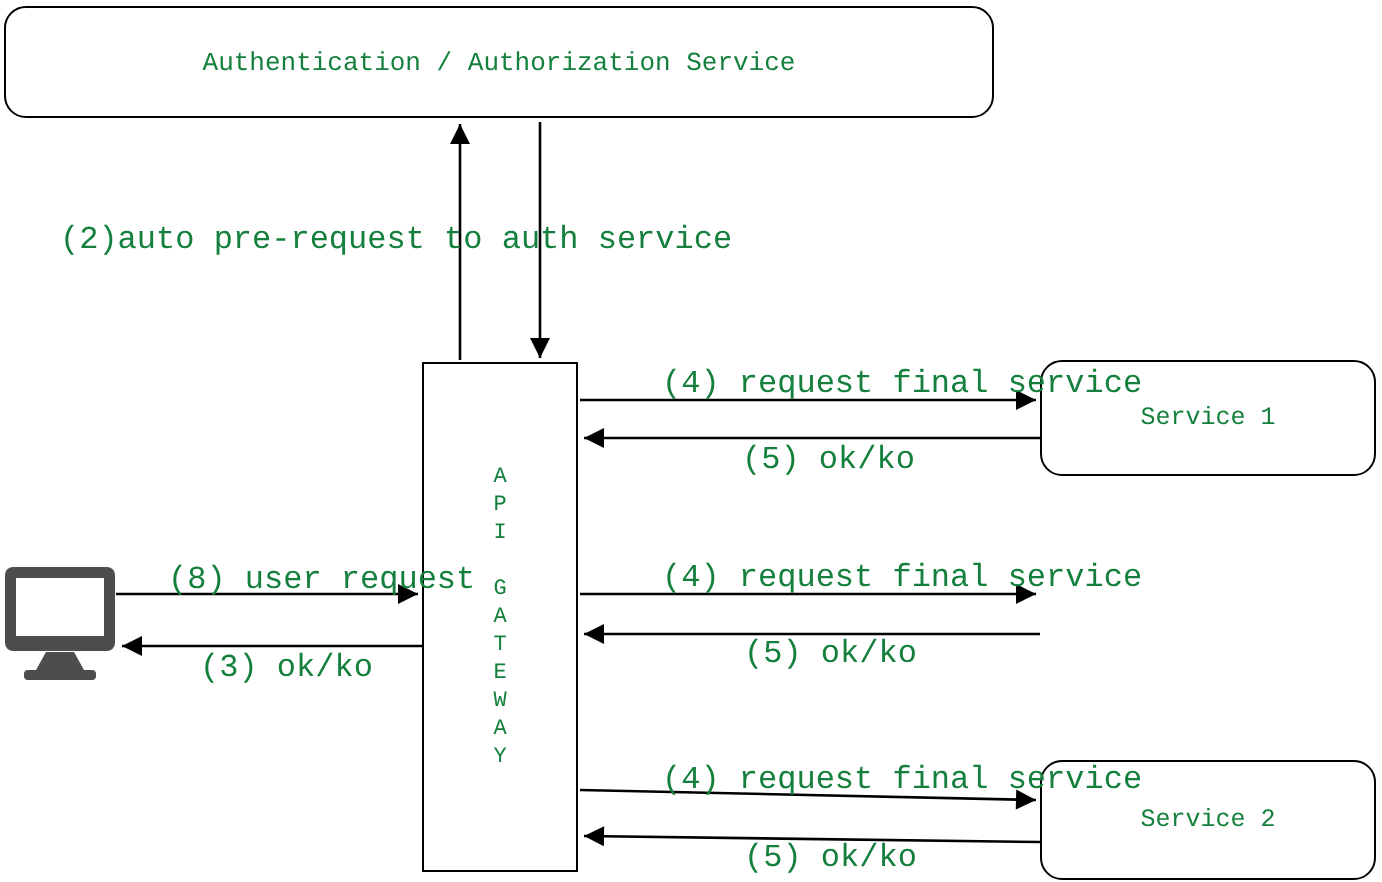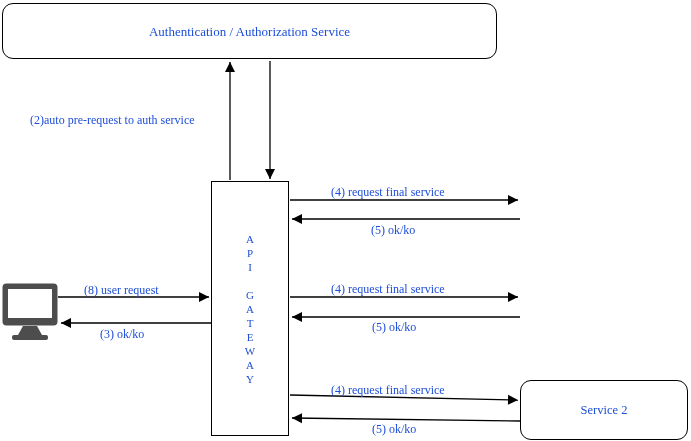--- a/index.html
+++ b/index.html
@@ -1,22 +1,22 @@
 <!DOCTYPE html>
 <html><head>
 <meta charset="utf-8">
 <style>
   html, body { margin: 0; padding: 0; background: #ffffff; }
   .canvas {
     position: relative;
     width: 691px;
     height: 441px;
     background: #ffffff;
-    font-family: Liberation Serif, serif;
-    color: #1d4ed8;
+    font-family: Liberation Mono, monospace;
+    color: #15803d;
     overflow: hidden;
   }
   .wires { position: absolute; left: 0; top: 0; width: 691px; height: 441px; }
   .node {
     position: absolute;
     box-sizing: border-box;
     background: #ffffff;
     border: 1.3px solid #000000;
     display: flex;
     align-items: center;
@@ -27,21 +27,21 @@
   }
   .rounded { border-radius: 11px; }
   .node-auth { left: 2px; top: 3px; width: 495px; height: 56px; font-size: 13px; }
   .node-gateway { left: 211px; top: 181px; width: 78px; height: 255px; }
   .gw-text { white-space: pre-line; font-size: 11px; line-height: 14px; text-align: center; }
   .node-s1 { left: 520px; top: 180px; width: 168px; height: 58px; }
   .node-s2 { left: 520px; top: 278px; width: 168px; height: 60px; }
   .node-s3 { left: 520px; top: 380px; width: 168px; height: 60px; }
   .lbl {
     position: absolute;
-    font-size: 12px;
+    font-size: 16px;
     line-height: 14px;
     white-space: pre-line;
   }
   .lbl-1 { left: 84px;  top: 283px; }
   .lbl-2 { left: 30px;  top: 113px; }
   .lbl-3 { left: 290px; top: 108px; line-height: 15px; }
   .lbl-6 { left: 100px; top: 327px; }
   .lbl-4a { left: 331px; top: 185px; }
   .lbl-5a { left: 371px; top: 223px; }
   .lbl-4b { left: 331px; top: 282px; }
@@ -84,20 +84,23 @@
 
 G
 A
 T
 E
 W
 A
 Y</div>
   </div>
 
+  <div class="node rounded node-s1">
+    <span>Service 1</span>
+  </div>
   <div class="node rounded node-s3">
     <span>Service 2</span>
   </div>
 
   <svg class="monitor" width="56" height="57" viewBox="0 0 56 57">
     <rect x="0.5" y="0.5" width="55" height="42" rx="4" fill="#4d4d4d"></rect>
     <rect x="6" y="6" width="44" height="29" fill="#ffffff"></rect>
     <path d="M21 43 L35 43 L40 52 L16 52 Z" fill="#4d4d4d"></path>
     <rect x="10" y="52" width="36" height="5" rx="2" fill="#4d4d4d"></rect>
   </svg>

